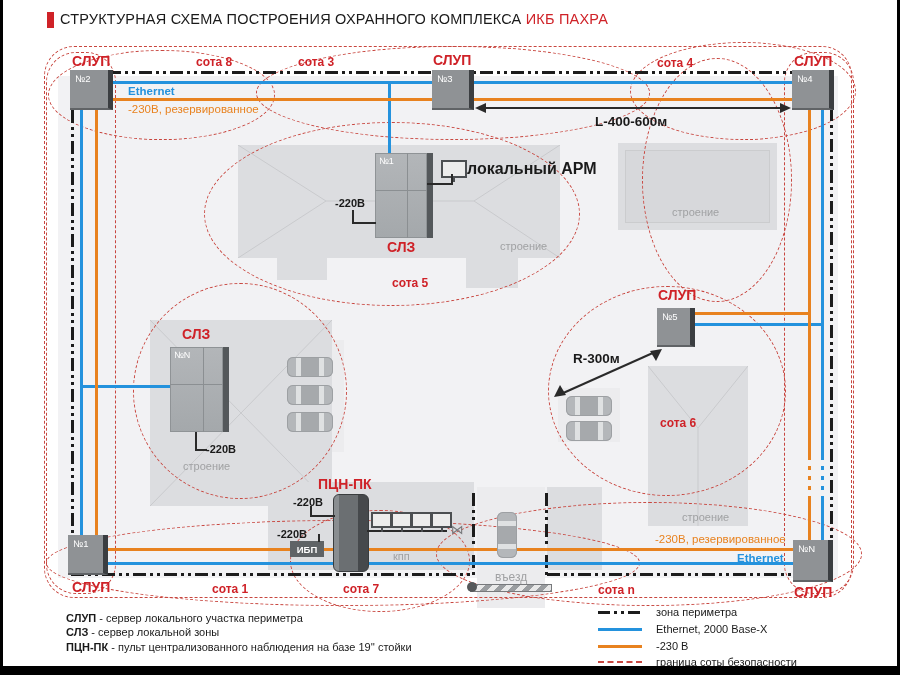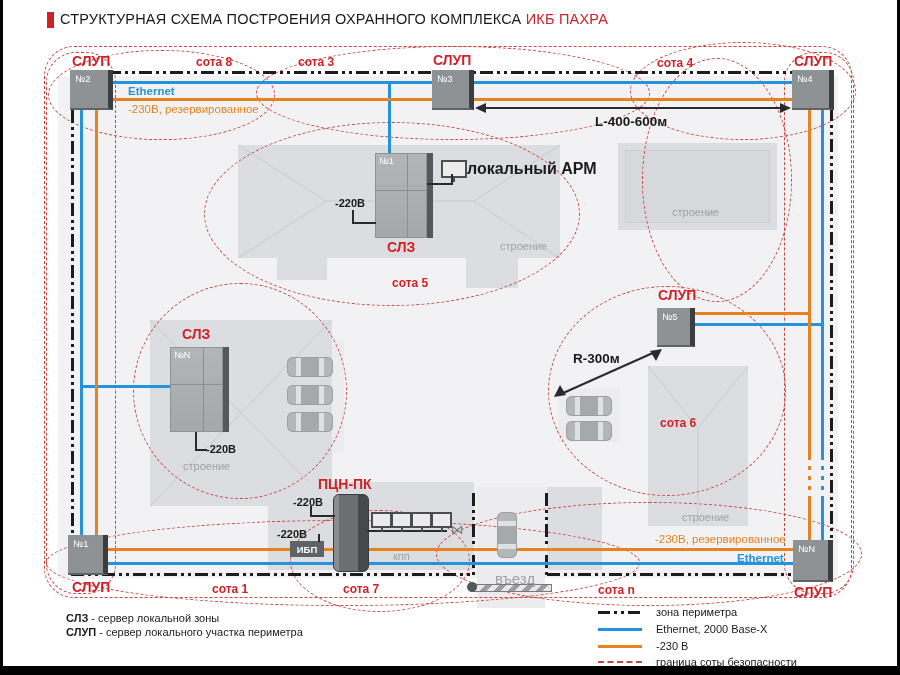--- a/index.html
+++ b/index.html
@@ -248,25 +248,26 @@
   <div class="lab blk" style="left:206px;top:443px">-220В</div>
   <div class="lab blk" style="left:293px;top:496px">-220В</div>
   <div class="lab blk" style="left:277px;top:528px">-220В</div>
 
   <div class="lab blk" style="left:467px;top:160px;font-size:16px">локальный АРМ</div>
   <div class="lab gray" style="left:500px;top:240px">строение</div>
   <div class="lab gray" style="left:672px;top:206px">строение</div>
   <div class="lab gray" style="left:183px;top:460px">строение</div>
   <div class="lab gray" style="left:682px;top:511px">строение</div>
   <div class="lab gray" style="left:393px;top:550px">кпп</div>
-  <div class="lab gray" style="left:495px;top:570px;font-size:15px">въезд</div>
+  <div class="lab gray" style="left:495px;top:570px;font-size:12px">въезд</div>
 
   <div class="lgl">
+    <div><b>СЛУП</b> <span>- сервер локального участка периметра</span></div>
     <div><b>СЛЗ</b> <span>- сервер локальной зоны</span></div>
-    <div><b>СЛУП</b> <span>- сервер локального участка периметра</span></div>
+    <div><b>ПЦН-ПК</b> <span>- пульт централизованного наблюдения на базе 19'' стойки</span></div>
   </div>
 
   <div class="lgr" style="left:598px;top:606px">
     <div class="smp dd"></div>
     <span>зона периметра</span>
   </div>
   <div class="lgr" style="left:598px;top:623px">
     <div class="smp" style="background:var(--blue)"></div>
     <span>Ethernet, 2000 Base-X</span>
   </div>

